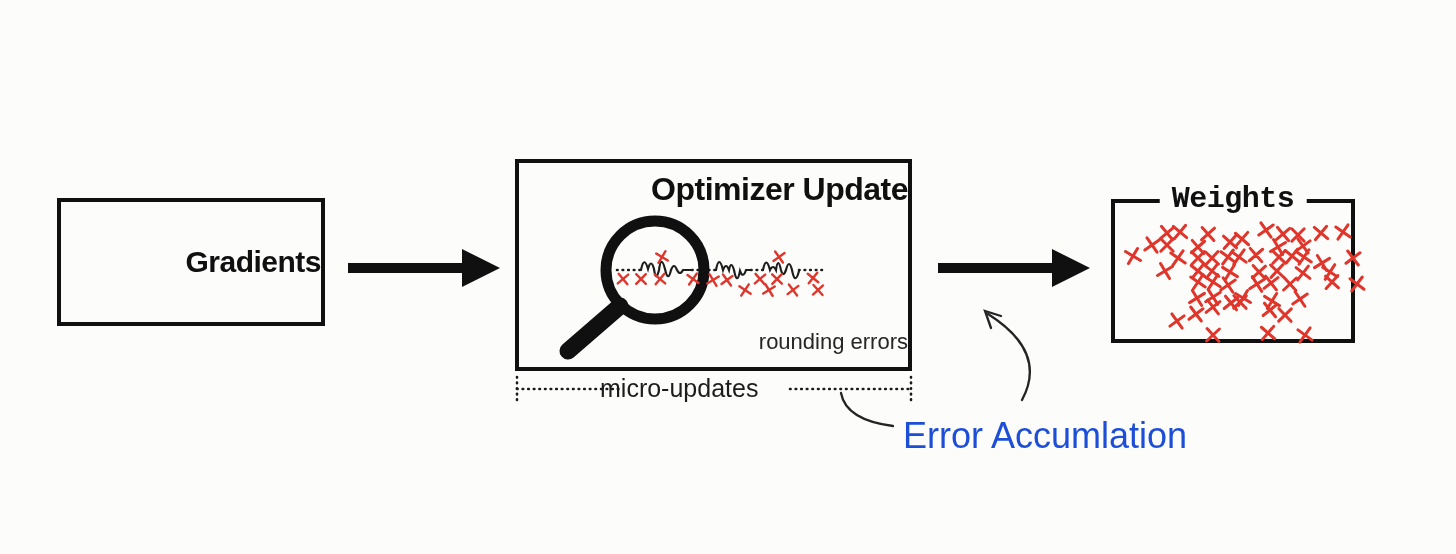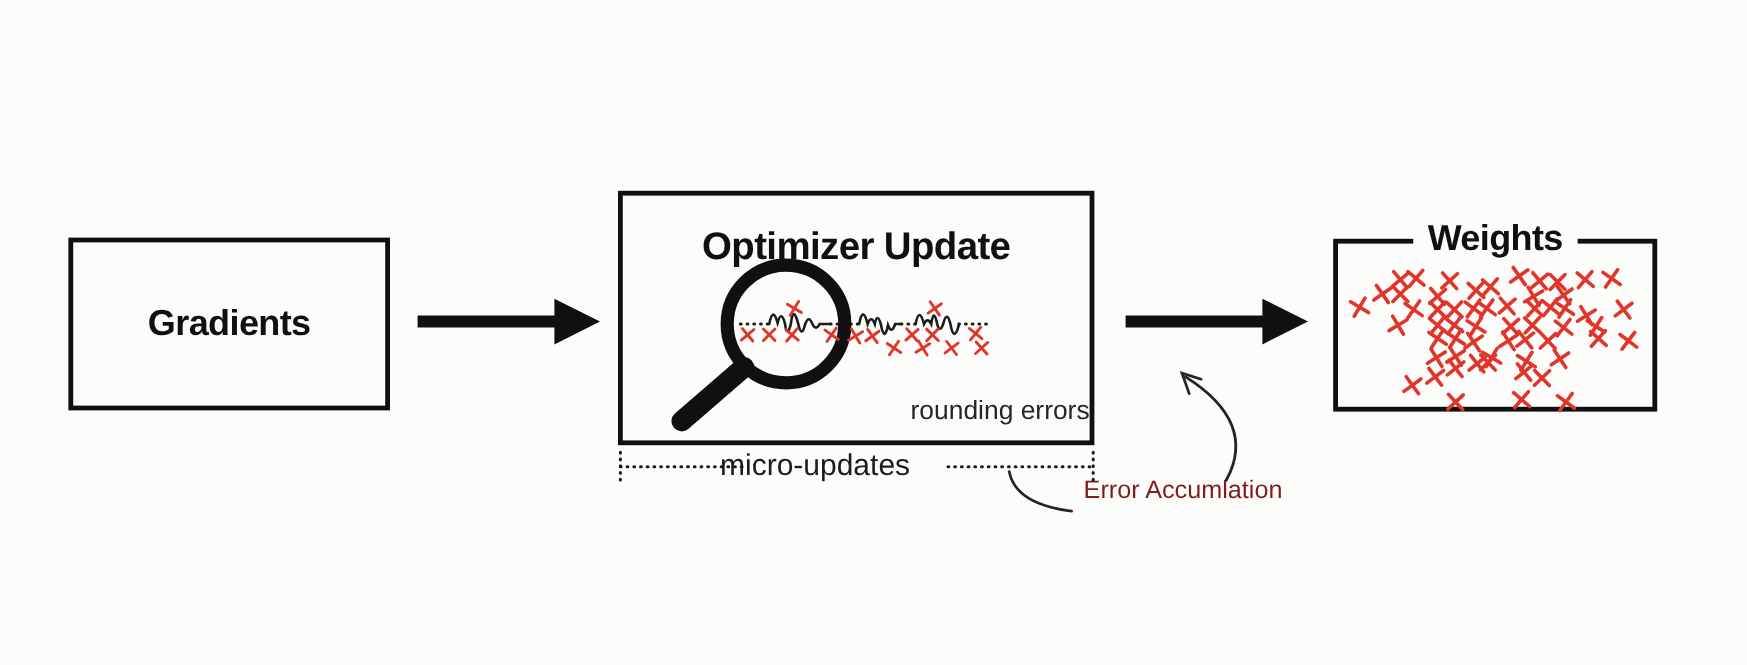--- a/index.html
+++ b/index.html
@@ -10,47 +10,47 @@
     font-family:"Liberation Sans", sans-serif;
     overflow:hidden;
     color:var(--text,#1c1c1c);
   }
   .node{
     position:absolute;
     border:4px solid var(--ink,#101010);
     box-sizing:border-box;
     background:transparent;
   }
-  #gradients-box{left:57px;top:198px;width:268px;height:144px;
-    display:flex;align-items:center;justify-content:center;}
+  #gradients-box{left:57px;top:198px;width:268px;height:128px;
+    display:flex;align-items:center;justify-content:flex-end;}
   #optimizer-box{left:515px;top:159px;width:397px;height:212px;}
-  #weights-box{left:1111px;top:199px;width:270px;height:144px;}
+  #weights-box{left:1111px;top:199px;width:244px;height:144px;font-family:Liberation Mono, monospace;}
   .node-title{
     font-size:30px;font-weight:700;color:var(--ink,#101010);
     letter-spacing:-0.5px;white-space:nowrap;
   }
   #optimizer-title{
-    position:absolute;top:24px;left:0;width:100%;text-align:center;
+    position:absolute;top:8px;left:0;width:100%;text-align:right;
     font-size:32px;font-weight:700;color:var(--ink,#101010);letter-spacing:-0.5px;
   }
   #optimizer-caption{
     position:absolute;bottom:12px;left:0;width:100%;text-align:right;
     font-size:22px;color:#262626;
   }
   #weights-title{
     position:absolute;top:-22px;left:50%;transform:translateX(-50%);
     background:var(--bg,#fcfcfb);padding:0 12px;line-height:36px;
   }
   #micro-updates-label{
     position:absolute;left:600px;top:374px;width:212px;text-align:left;
     font-size:25px;color:#1c1c1c;white-space:nowrap;
   }
   #error-accumulation-label{
-    position:absolute;left:903px;top:397px;
-    font-size:21px;color:#7f1d1d;white-space:nowrap;
+    position:absolute;left:903px;top:415px;
+    font-size:36px;color:#1d4ed8;white-space:nowrap;
   }
   #overlay{position:absolute;left:0;top:0;pointer-events:none;}
   .ink-fill{fill:var(--ink,#101010);stroke:none;}
   .ink-line{stroke:var(--ink,#101010);fill:none;}
   .dotline{stroke:#1a1a1a;fill:none;stroke-width:2.6;
     stroke-dasharray:0.6 5;stroke-linecap:round;}
   .wave{stroke:#1d1d1d;fill:none;stroke-width:2.2;stroke-linecap:round;}
   .curve{stroke:#242424;fill:none;stroke-width:2.3;stroke-linecap:round;}
   .xmark{stroke:var(--red,#e0352b);fill:none;stroke-linecap:round;}
 </style>

